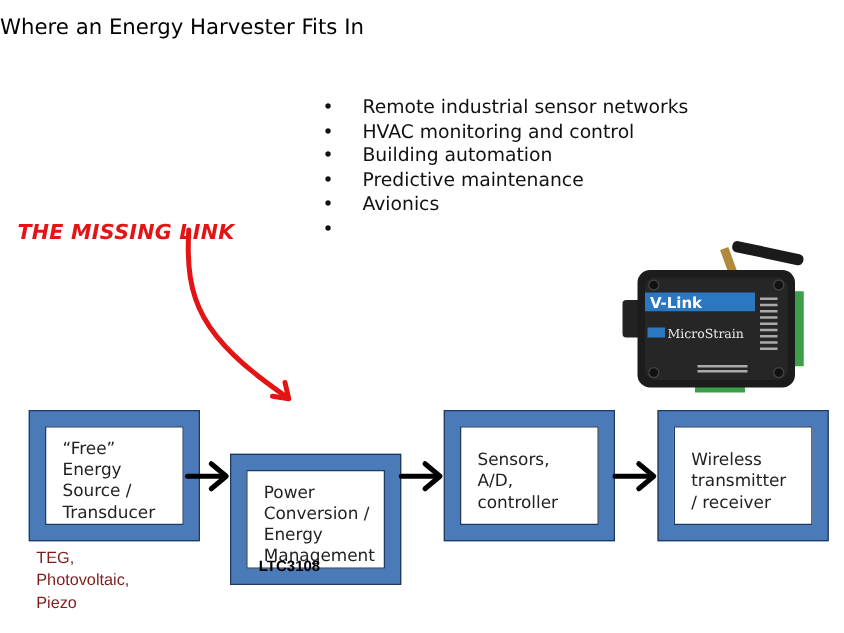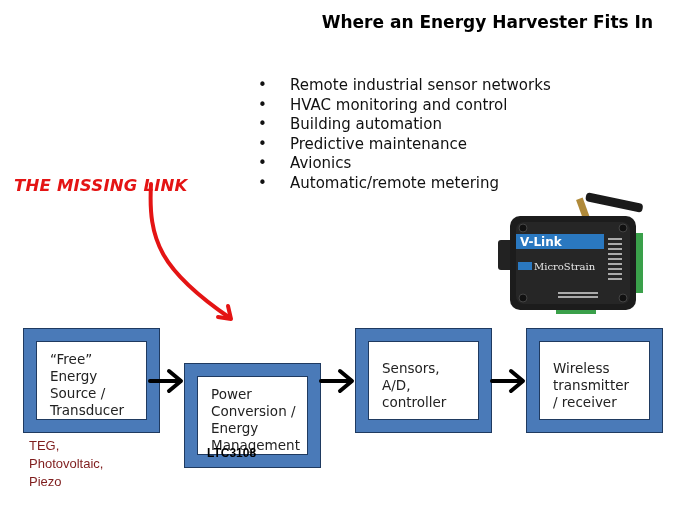--- a/index.html
+++ b/index.html
@@ -1,17 +1,17 @@
 <!DOCTYPE html>
 <html><head>
 <meta charset="utf-8">
 <style>
   html, body { margin: 0; padding: 0; background: #ffffff; }
   body { width: 675px; height: 506px; position: relative; overflow: hidden; font-family: "DejaVu Sans", sans-serif; color: #111; }
-  .title { position: absolute; left: 0; width: 653px; top: 12px; text-align: right; font-weight: bold; font-size: 17px; color: #000; }
+  .title { position: absolute; left: 0; width: 653px; top: 12px; text-align: left; font-weight: normal; font-size: 17px; color: #000; }
   .bullets { position: absolute; left: 258px; top: 76px; margin: 0; padding: 0; list-style: none; font-size: 15px; line-height: 19.5px; color: #111; }
   .bullets li { position: relative; padding-left: 32px; white-space: nowrap; }
   .bullets li .dot { position: absolute; left: 0; top: 0; }
   .missing { position: absolute; left: 14px; top: 158px; font-family: "DejaVu Sans", sans-serif; font-weight: bold; font-style: italic; font-size: 16.5px; color: #e41414; letter-spacing: 0.2px; margin-top: 18px; }
   svg.overlay { position: absolute; left: 0; top: 0; width: 675px; height: 506px; pointer-events: none; }
   .box { position: absolute; top: 328px; width: 137px; height: 105px; background: #4a7ab8; border: 1px solid #1f3a60; box-sizing: border-box; }
   .box .inner { position: absolute; left: 12px; top: 12px; right: 12px; bottom: 12px; background: #fff; border: 1px solid #1f3a60; box-sizing: border-box; }
   .box .label { position: absolute; left: 13px; font-size: 13.5px; line-height: 17px; color: #222; white-space: pre-line; }
   #box1 { left: 13px; margin-left: 10px; } #box2 { left: 184px; margin-top: 35px; } #box3 { left: 355px; } #box4 { left: 526px; }
   #box1 .label { top: 9px; } #box2 .label { top: 9px; } #box3 .label { top: 18px; } #box4 .label { top: 18px; }
@@ -24,21 +24,21 @@
 <body>
 
 <div class="title">Where an Energy Harvester Fits In</div>
 
 <ul class="bullets">
   <li><span class="dot">•</span><span>Remote industrial sensor networks</span></li>
   <li><span class="dot">•</span><span>HVAC monitoring and control</span></li>
   <li><span class="dot">•</span><span>Building automation</span></li>
   <li><span class="dot">•</span><span>Predictive maintenance</span></li>
   <li><span class="dot">•</span><span>Avionics</span></li>
-  <li><span class="dot">•</span><span>Automatic/remote metering</span></li>
+  <li><span class="dot">•</span></li>
 </ul>
 
 <div class="missing">THE MISSING LINK</div>
 
 <svg class="device" viewBox="0 0 155 130">
 
   <rect x="85" y="10" width="7" height="30" fill="#b08a3a" transform="rotate(-20 88 25)"></rect>
   <rect x="90" y="4" width="58" height="9" rx="4" fill="#1a1a1a" transform="rotate(12 90 8)"></rect>
 
   <rect x="137" y="45" width="10" height="60" fill="#3aa04a"></rect>

